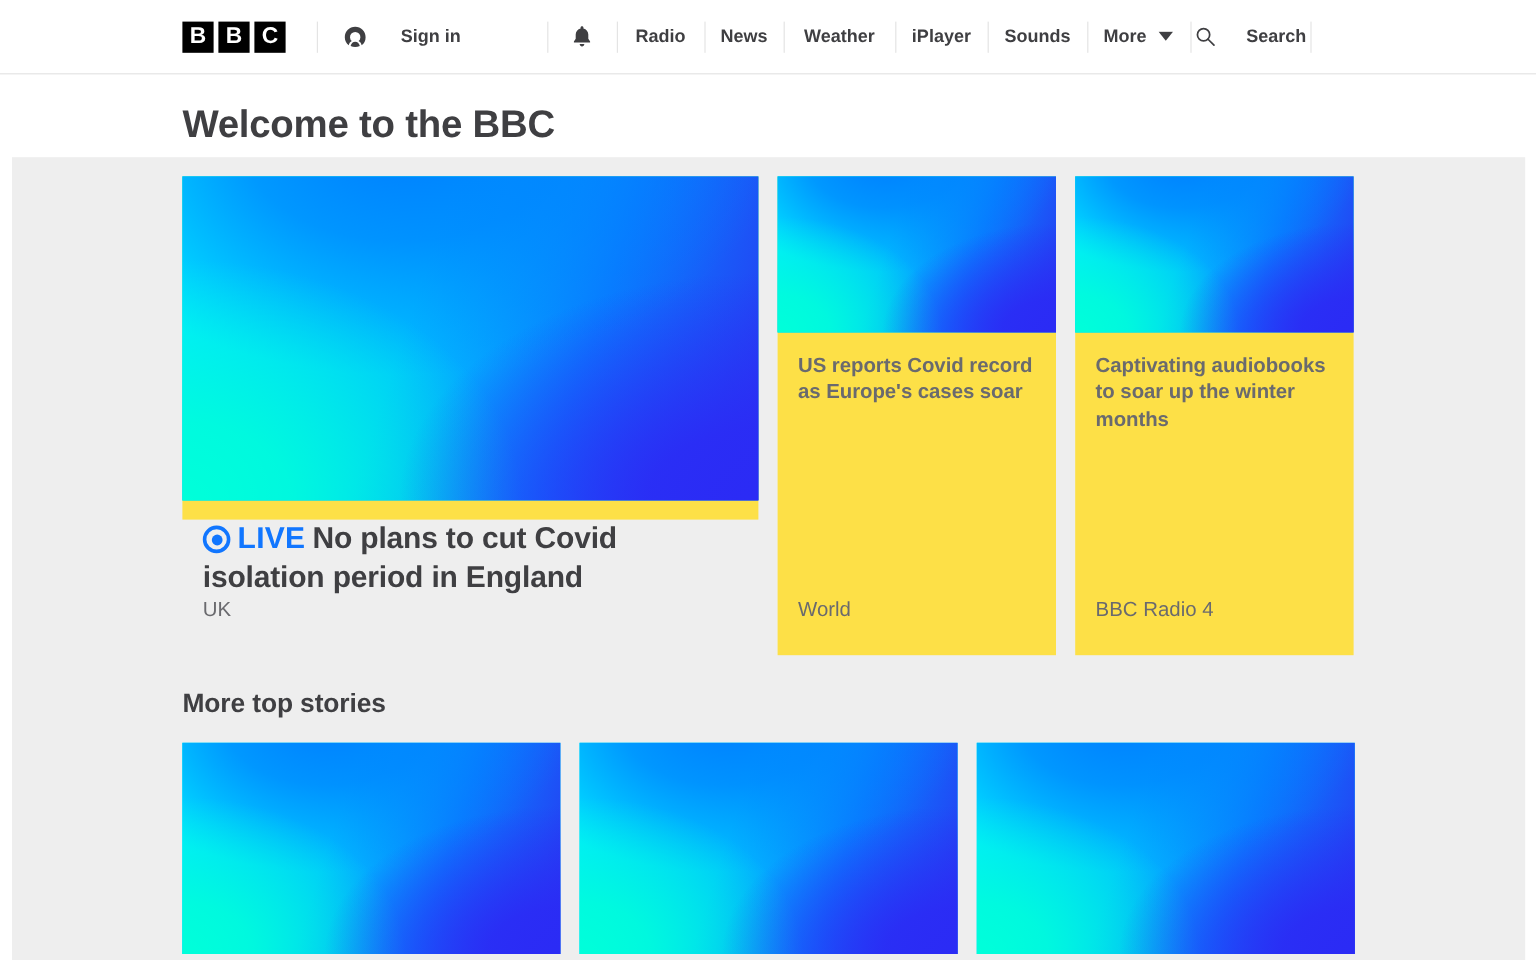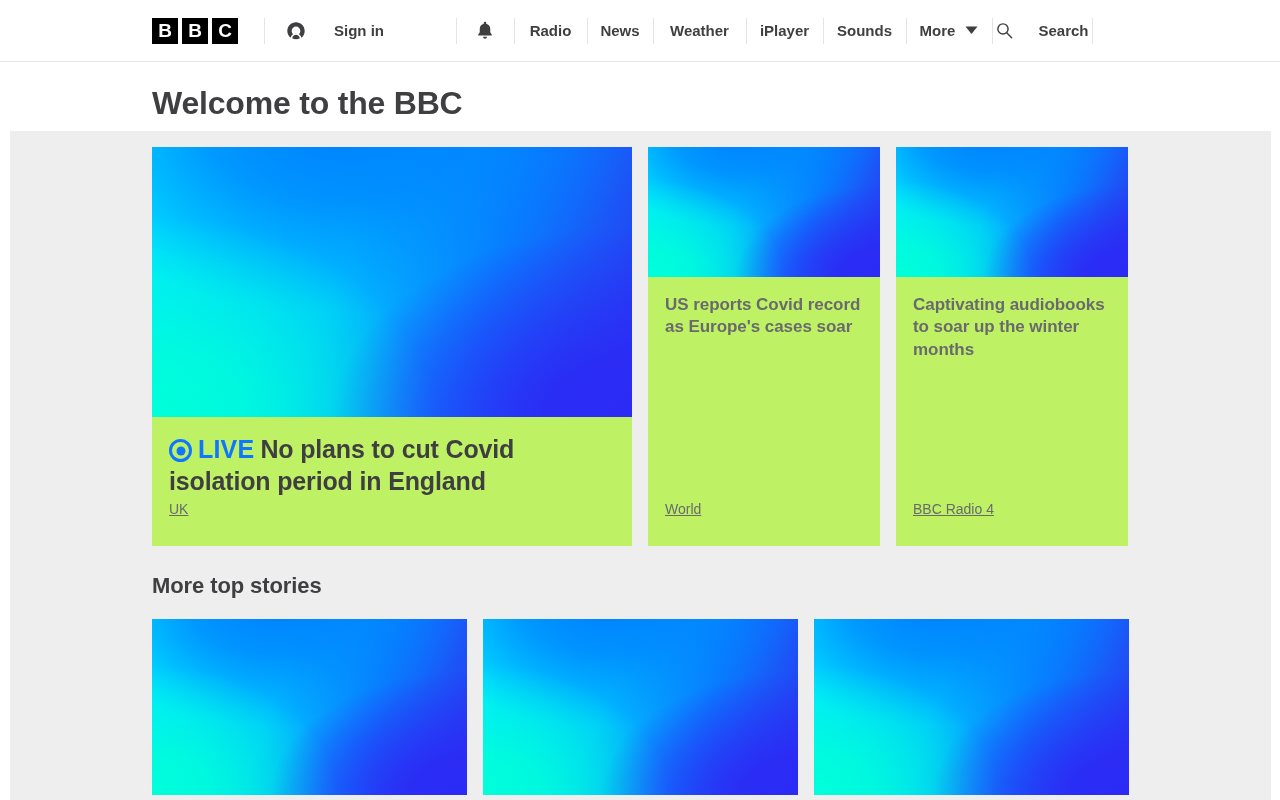--- a/index.html
+++ b/index.html
@@ -131,26 +131,26 @@
 
   
   .top-row {
     display: flex;
     gap: 16px;
     padding-top: 16px;
     align-items: flex-start;
   }
 
   .card {
-    background: #bef264;
+    background: #fde047;
     display: flex;
     flex-direction: column;
     cursor: pointer;
   }
-  .card-lead { width: 480px; height: 399px; }
+  .card-lead { width: 480px; height: 286px; }
   .card-sm   { width: 232px; height: 399px; }
 
   .thumb {
     width: 100%;
     display: block;
     flex: 0 0 auto;
   }
   .thumb-lead { height: 270px; }
   .thumb-sm   { height: 130px; }
 
@@ -211,25 +211,24 @@
     transform: translate(-50%, -50%);
     width: 9px;
     height: 9px;
     border-radius: 50%;
     background: #1176ff;
   }
   .live-word { margin-right: 6px; letter-spacing: 0.2px; }
 
   .card-meta {
     margin-top: auto;
-    font-size: 14px;
+    font-size: 17px;
     color: #6a6a6e;
     padding-bottom: 28px;
     line-height: 1.2;
-    text-decoration: underline;
   }
 
   
   .section-title {
     font-size: 22px;
     font-weight: bold;
     color: #3f3f42;
     letter-spacing: -0.1px;
     padding: 27px 0 0 0;
   }

